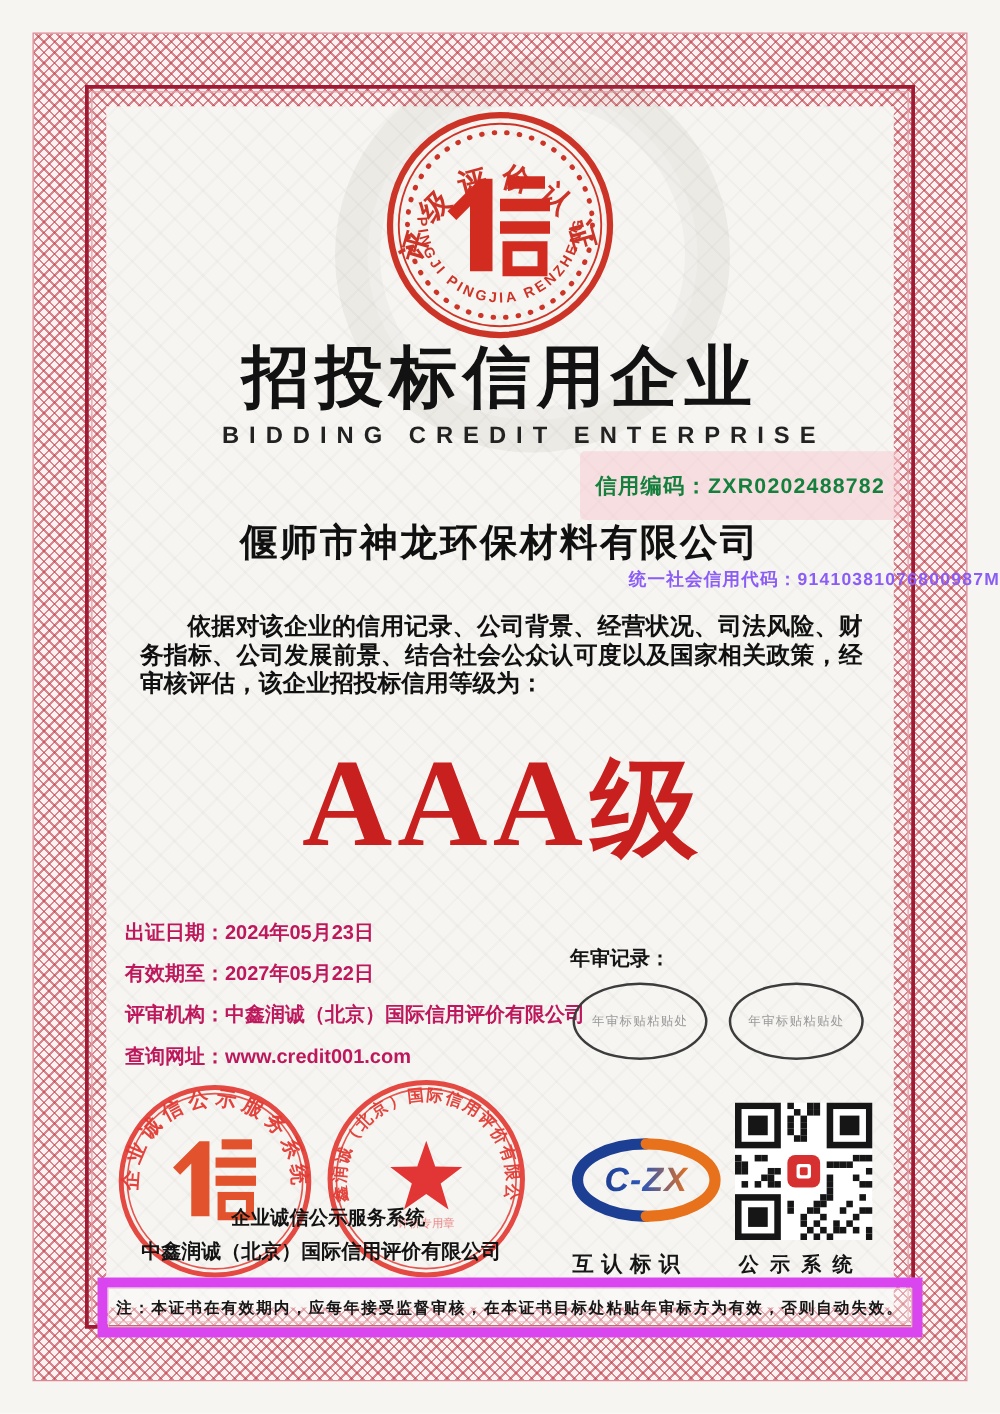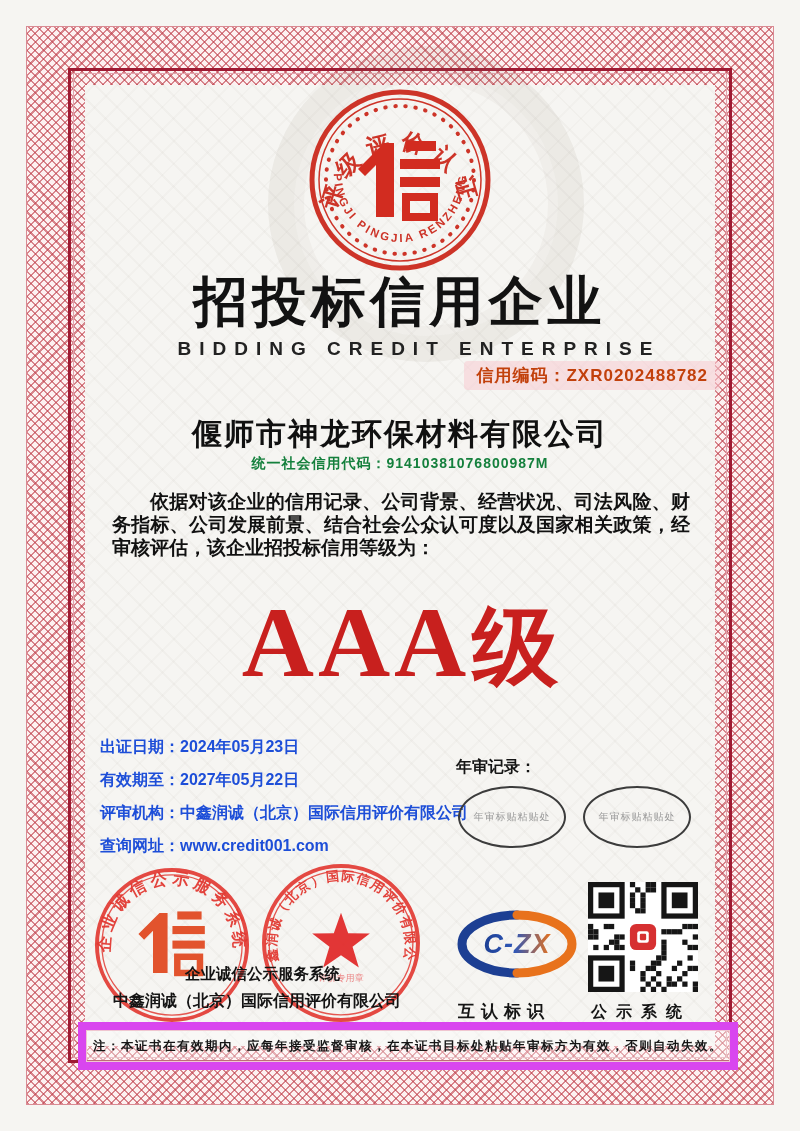--- a/index.html
+++ b/index.html
@@ -22,34 +22,34 @@
   .wm-ring{position:absolute;left:268px;top:46px;width:264px;height:264px;border-radius:50%;
     border:26px solid rgba(150,140,120,.10);box-shadow:inset 0 0 0 10px rgba(150,140,120,.06);}
   
   .emblem{position:absolute;left:308px;top:88px;width:184px;height:184px;}
   svg text{font-family:"Liberation Sans","DejaVu Sans",sans-serif;}
   
   .title{position:absolute;left:0;top:266px;width:100%;text-align:center;
     font-size:54px;font-weight:900;letter-spacing:5px;color:#121212;}
   .title-en{position:absolute;left:0;top:338px;width:100%;text-align:center;
     font-size:19px;font-weight:700;letter-spacing:8px;color:#222;padding-left:19px;}
-  .badge{position:absolute;right:80px;top:361px;padding:3px 12px;border-radius:4px;
-    background:rgba(248,203,210,.55);color:#c2410c;font-size:17px;font-weight:700;letter-spacing:1px;}
+  .badge{position:absolute;right:80px;top:361px;padding:16px 12px;border-radius:4px;
+    background:rgba(248,203,210,.55);color:#15803d;font-size:17px;font-weight:700;letter-spacing:1px;}
   .company{position:absolute;left:0;top:414px;width:100%;text-align:center;
     font-size:30px;font-weight:900;letter-spacing:2px;color:#101010;}
-  .uscc{position:absolute;left:0;top:455px;width:100%;text-align:center;
-    font-size:14px;font-weight:700;letter-spacing:1px;color:#15803d;}
+  .uscc{position:absolute;left:0;top:455px;width:100%;text-align:right;
+    font-size:14px;font-weight:700;letter-spacing:1px;color:#8b5cf6;}
   .statement{position:absolute;left:112px;top:490px;width:578px;
     font-size:19px;line-height:23px;font-weight:700;text-align:justify;text-indent:2em;color:#111;}
   .rating{position:absolute;left:0;top:585px;width:100%;text-align:center;color:#c8201e;
     display:flex;justify-content:center;align-items:baseline;gap:2px;}
   .rating .grade{font-family:"Liberation Serif","DejaVu Serif",serif;font-weight:700;font-size:100px;letter-spacing:4px;}
   .rating .suffix{font-weight:900;font-size:86px;}
   
-  .details{position:absolute;left:100px;top:730px;font-size:16px;font-weight:700;line-height:33px;color:#1d4ed8;}
+  .details{position:absolute;left:100px;top:730px;font-size:16px;font-weight:700;line-height:33px;color:#be185d;}
   .annual-label{position:absolute;left:456px;top:757px;font-size:16px;font-weight:700;}
   .oval{position:absolute;width:104px;height:58px;border:2px solid #3c3c3c;border-radius:50%;
     display:flex;align-items:center;justify-content:center;font-size:10px;letter-spacing:1px;color:#999;background:transparent;}
   .oval.o1{left:458px;top:786px;} .oval.o2{left:583px;top:786px;}
   
   .seal{position:absolute;} 
   .seal-left{left:93px;top:866px;width:158px;height:158px;}
   .seal-right{left:260px;top:862px;width:162px;height:162px;}
   .caption1{position:absolute;left:140px;top:964px;width:245px;text-align:center;
     font-size:15.5px;font-weight:800;color:#131313;z-index:3;}

